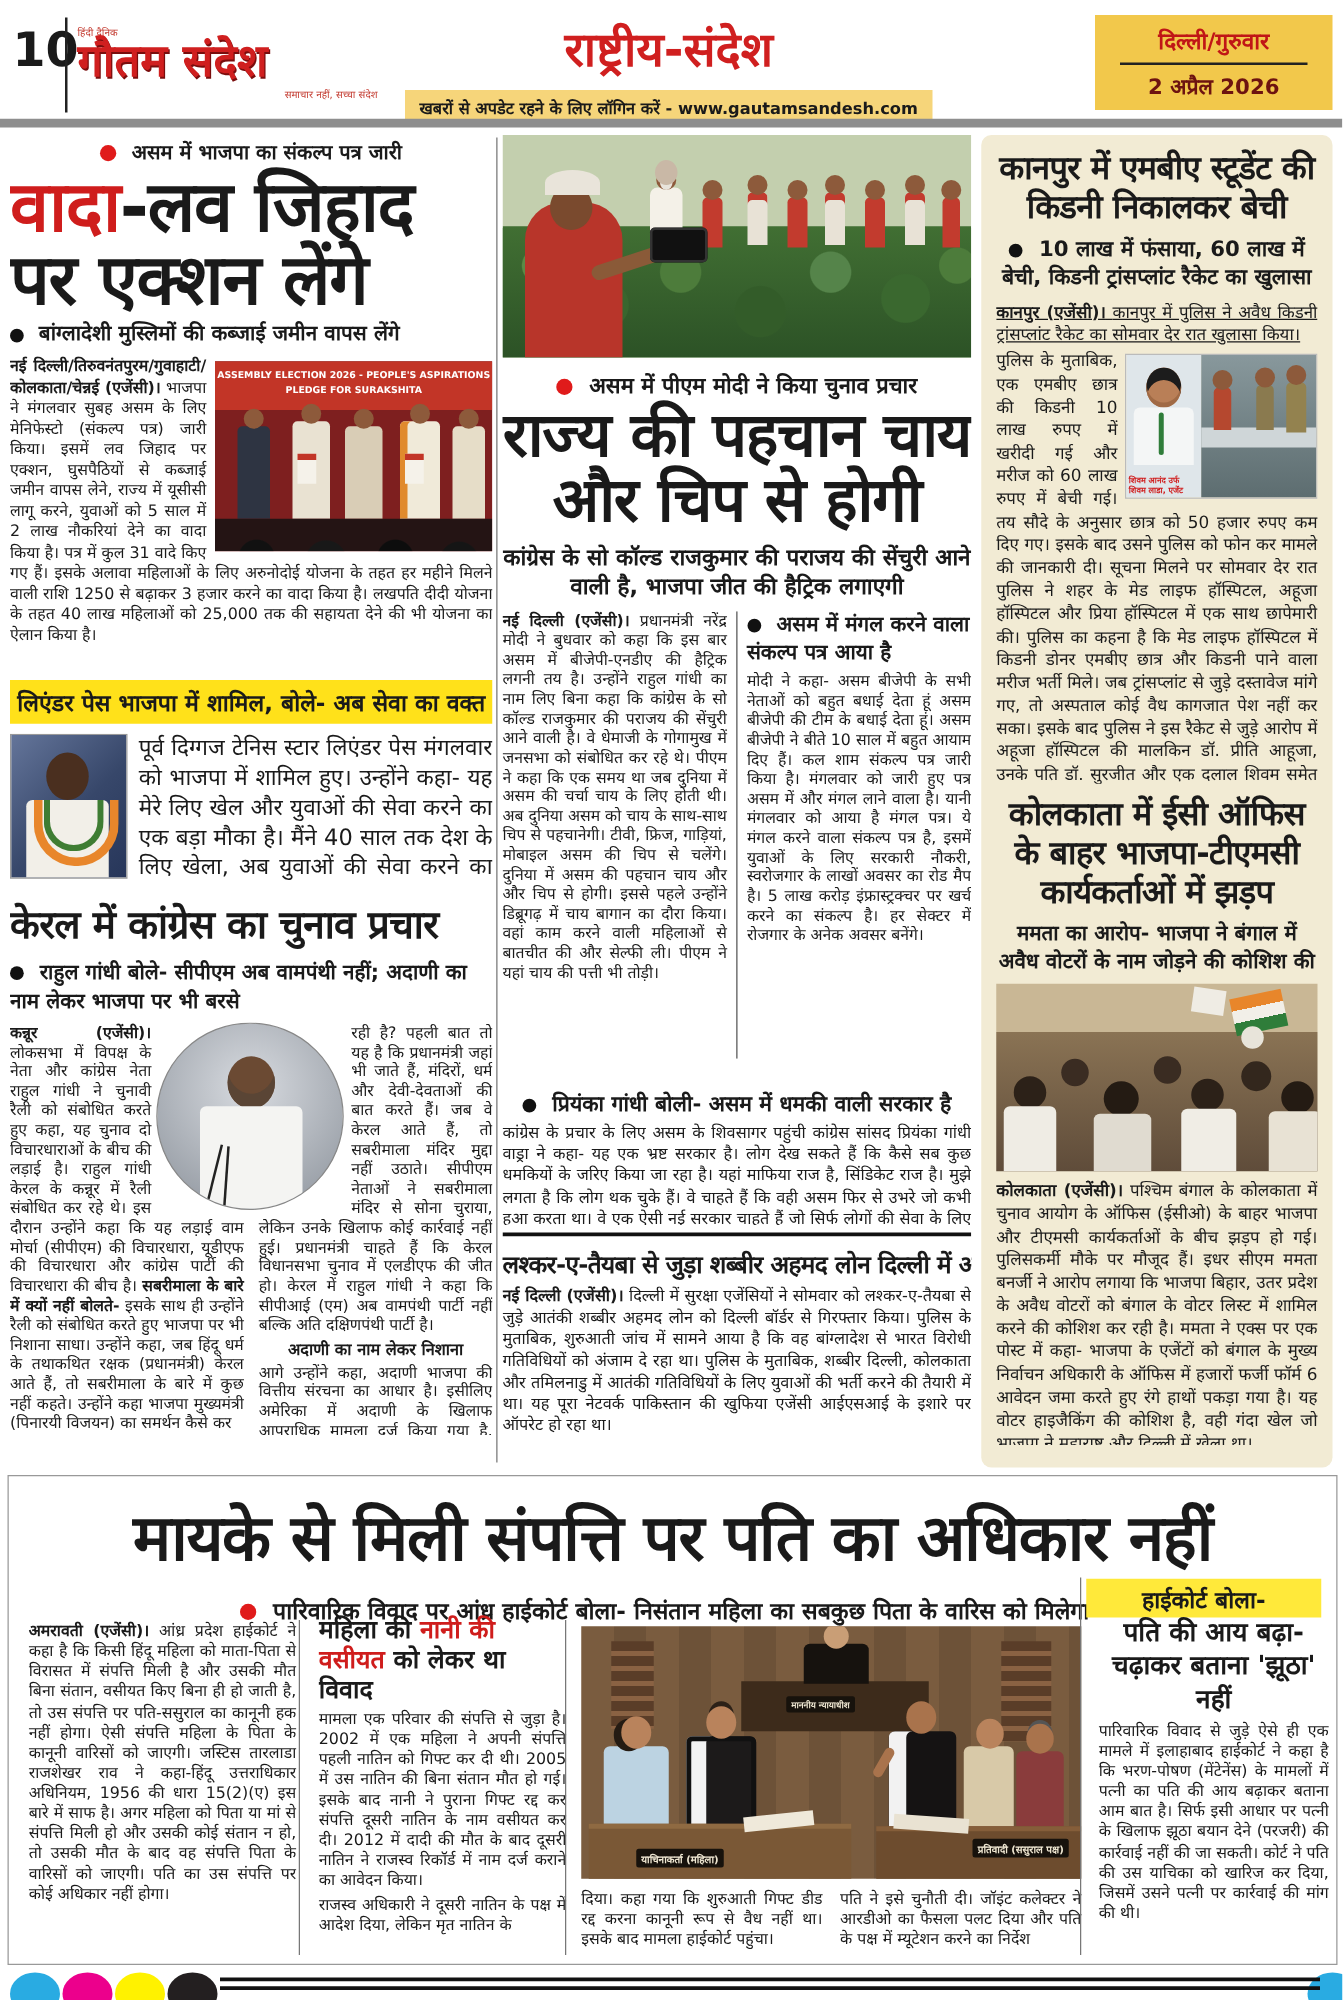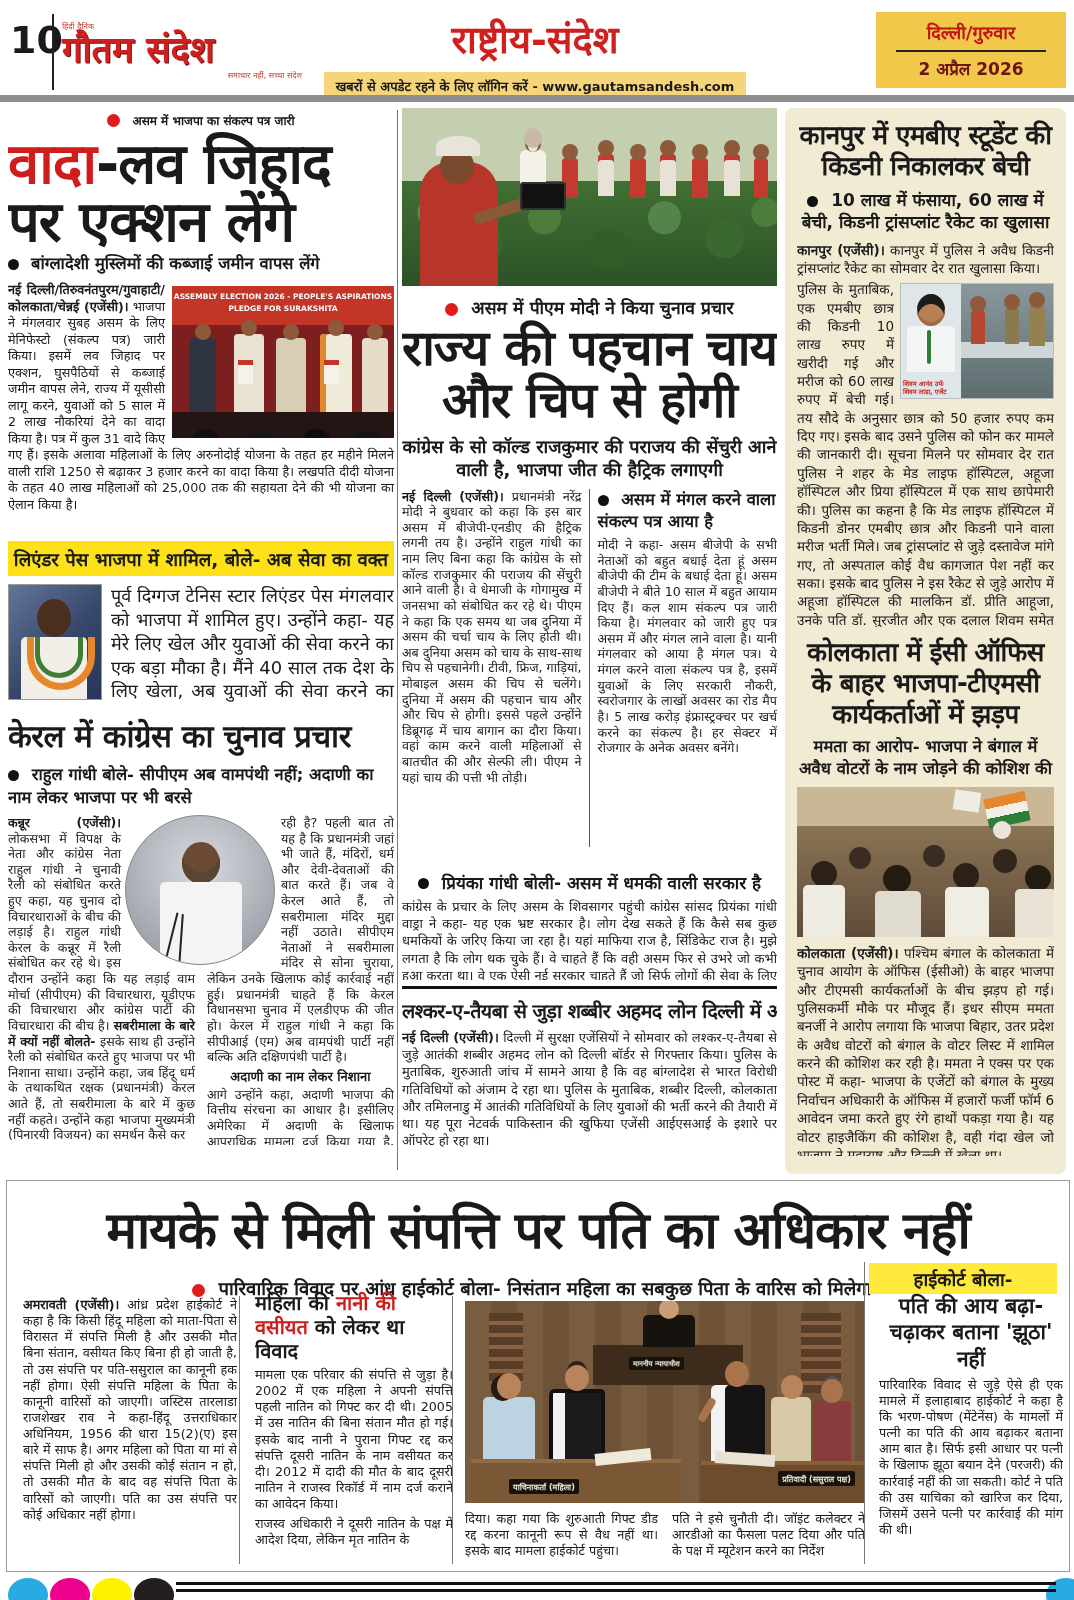--- a/index.html
+++ b/index.html
@@ -33,21 +33,21 @@
   .hdate .l2{font-size:17px;font-weight:bold;color:#6d1310;}
   .graybar{left:0;top:95px;width:1074px;height:7px;background:#8e8e8e;position:absolute;}
 
   
   .leftcol{left:8px;top:110px;width:386px;height:1062px;overflow:hidden;}
   .midcol{left:402px;top:108px;width:375px;height:1064px;overflow:hidden;}
   .rightcol{left:785px;top:108px;width:281px;height:1066px;background:#f2ebd4;
             border-radius:8px;padding:12px 12px;box-sizing:border-box;overflow:hidden;}
   .colrule1{left:397px;top:110px;height:1060px;}
 
-  .kick{font-size:12px;font-weight:bold;}
+  .kick{font-size:16px;font-weight:bold;}
   .lead-head{font-size:56px;font-weight:bold;line-height:1.04;letter-spacing:-1px;margin-top:6px;}
   .lead-sub{font-size:16.5px;font-weight:bold;margin-top:12px;}
   .p{font-size:12.7px;line-height:1.3;}
   .dl{font-weight:bold;}
 
   .lead-photo{float:right;width:222px;height:152px;margin:4px 0 4px 7px;position:relative;
               overflow:hidden;background:#7e1f1f;}
   .lead-photo .banner{position:absolute;top:0;left:0;right:0;height:34px;background:#c23527;
               color:#fff;font-size:7.5px;font-weight:bold;text-align:center;padding-top:5px;line-height:1.5;}
   .fig{position:absolute;border-radius:4px 4px 0 0;}
@@ -298,21 +298,21 @@
     </div>
   </div>
 
   <div class="abs rightcol">
     <div class="kid-head">कानपुर में एमबीए स्टूडेंट की किडनी निकालकर बेची</div>
     <div class="kid-bul">
       <span class="dot k"></span>
       <span>10 लाख में फंसाया, 60 लाख में बेची, किडनी ट्रांसप्लांट रैकेट का खुलासा</span>
     </div>
     <div class="kid-body">
-      <p class="p4 jst" style="margin:0;"><span class="dl">कानपुर (एजेंसी)।</span> <span>कानपुर में पुलिस ने अवैध किडनी ट्रांसप्लांट रैकेट का सोमवार देर रात खुलासा किया।</span></p>
+      <p class="p4 jst" style="margin:0;text-decoration:underline;"><span class="dl">कानपुर (एजेंसी)।</span> <span>कानपुर में पुलिस ने अवैध किडनी ट्रांसप्लांट रैकेट का सोमवार देर रात खुलासा किया।</span></p>
       <div>
         <div class="kid-inset">
           <div class="kid-port">
             <div class="head-c" style="left:16px;top:10px;width:28px;height:32px;background:#b97f57;box-shadow:inset 0 -4px 0 #a06a45, inset 0 10px 0 #1c1c1c;"></div>
             <div class="torso" style="left:6px;top:42px;width:48px;height:46px;background:#f4f6f6;"></div>
             <div style="position:absolute;left:26px;top:46px;width:4px;height:34px;background:#2f7d3a;border-radius:2px;"></div>
             <div class="kid-cap">शिवम आनंद उर्फ शिवम लाडा, एजेंट</div>
           </div>
           <div class="kid-scene">
             <div style="position:absolute;left:0;top:58px;width:92px;height:16px;background:#cfd6d8;"></div>

